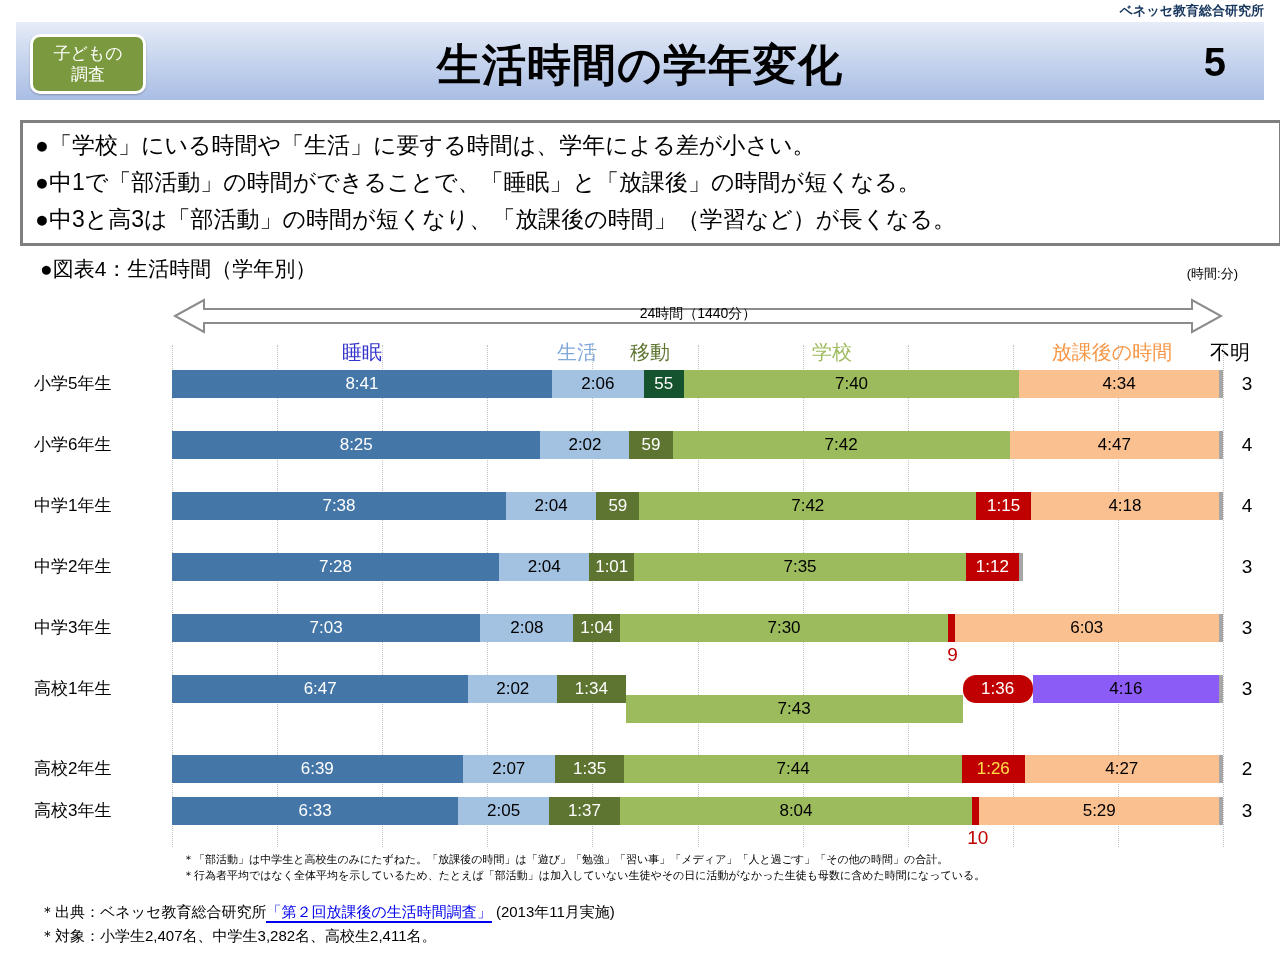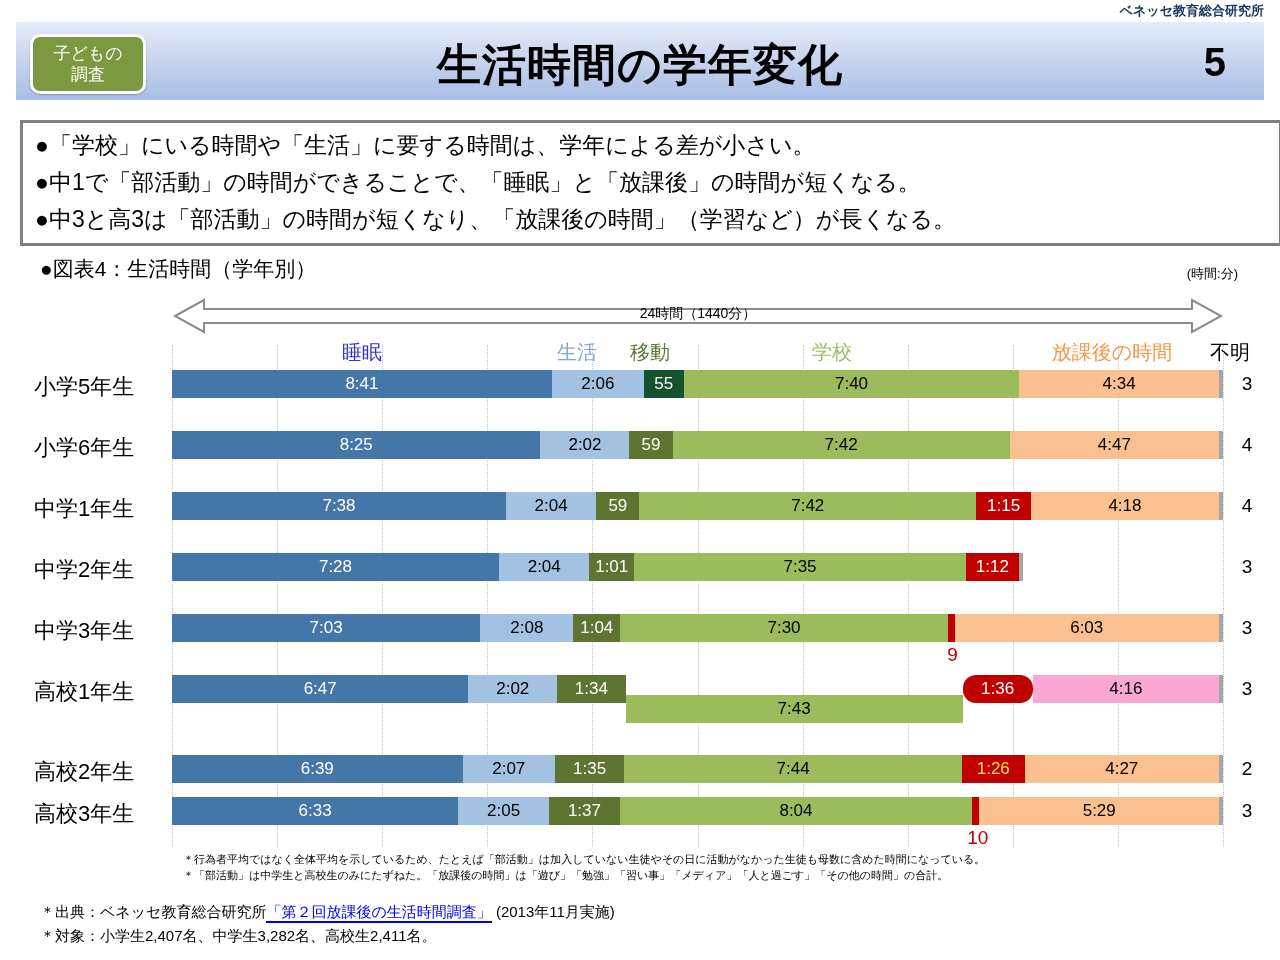--- a/index.html
+++ b/index.html
@@ -39,21 +39,21 @@
   .grid{position:absolute;top:0;bottom:0;width:0;border-left:1px dotted #C3C3C3;}
   .hl{position:absolute;top:-6px;height:26px;font-size:20px;text-align:center;}
   .hl-sleep{left:130px;width:120px;color:#3333CC;}
   .hl-life{left:345px;width:120px;color:#7FA8D8;}
   .hl-move{left:418px;width:120px;color:#5E7531;}
   .hl-school{left:600px;width:120px;color:#9CBB5C;}
   .hl-after{left:850px;width:180px;color:#F79646;}
   .hl-unknown{left:1038px;width:70px;color:#000;text-align:left;}
 
   .crow{position:absolute;left:0;width:1051px;height:28px;}
-  .rlabel{position:absolute;left:-138px;width:130px;top:2px;font-size:22px;white-space:nowrap;}
+  .rlabel{position:absolute;left:-138px;width:130px;top:2px;font-size:17px;white-space:nowrap;}
   .bar{position:absolute;left:0;top:0;width:100%;height:28px;display:flex;}
   .seg{height:28px;display:flex;align-items:center;justify-content:center;
        font-size:17px;overflow:hidden;white-space:nowrap;}
   .uval{position:absolute;left:1058px;width:34px;height:28px;font-size:19px;
         display:flex;align-items:center;justify-content:center;}
   .club-head{position:absolute;width:90px;text-align:center;font-size:19px;color:#C00000;}
   .club-below{position:absolute;width:44px;text-align:center;font-size:19px;color:#C00000;}
 
   
   .notes{position:absolute;left:183px;top:851px;font-size:11px;line-height:16px;}
@@ -175,21 +175,21 @@
         <div class="uval" style="top: 0px;">3</div>
       </div>
       <div class="crow" style="top: 330px;">
         <div class="rlabel">高校1年生</div>
         <div class="bar">
           <div class="seg" style="width: 28.2639%; background: rgb(69, 118, 168); color: rgb(255, 255, 255);">6:47</div>
           <div class="seg" style="width: 8.47222%; background: rgb(163, 193, 224); color: rgb(0, 0, 0);">2:02</div>
           <div class="seg" style="width: 6.52778%; background: rgb(94, 117, 49); color: rgb(255, 255, 255);">1:34</div>
           <div class="seg" style="width: 32.1528%; background: rgb(156, 187, 92); color: rgb(0, 0, 0); margin-top: 20px;">7:43</div>
           <div class="seg" style="width: 6.66667%; background: rgb(192, 0, 0); color: rgb(255, 255, 255); border-radius: 13px;">1:36</div>
-          <div class="seg" style="width: 17.7778%; background: #f9a8d4; color: rgb(0, 0, 0);">4:16</div>
+          <div class="seg" style="width: 17.7778%; background: #8b5cf6; color: rgb(0, 0, 0);">4:16</div>
           <div class="seg" style="width: 0.208333%; background: rgb(166, 166, 166); min-width: 4px;"></div>
         </div>
         <div class="uval" style="top: 0px;">3</div>
       </div>
       <div class="crow" style="top: 410px; border-radius: 12px;">
         <div class="rlabel">高校2年生</div>
         <div class="bar">
           <div class="seg" style="width: 27.7083%; background: rgb(69, 118, 168); color: rgb(255, 255, 255);">6:39</div>
           <div class="seg" style="width: 8.81944%; background: rgb(163, 193, 224); color: rgb(0, 0, 0);">2:07</div>
           <div class="seg" style="width: 6.59722%; background: rgb(94, 117, 49); color: rgb(255, 255, 255);">1:35</div>
@@ -210,22 +210,22 @@
           <div class="seg" style="width: 33.6111%; background: rgb(156, 187, 92); color: rgb(0, 0, 0);">8:04</div>
           <div class="seg" style="width: 0.694444%; background: rgb(192, 0, 0);"></div>
           <div class="seg" style="width: 22.8472%; background: rgb(250, 192, 144); color: rgb(0, 0, 0);">5:29</div>
           <div class="seg" style="width: 0.208333%; background: rgb(166, 166, 166); min-width: 4px;"></div>
         </div>
         <div class="uval" style="top: 0px;">3</div>
       </div>
     </div>
 
   <div class="notes">
+    <div>＊「部活動」は中学生と高校生のみにたずねた。「放課後の時間」は「遊び」「勉強」「習い事」「メディア」「人と過ごす」「その他の時間」の合計。</div>
     <div>＊行為者平均ではなく全体平均を示しているため、たとえば「部活動」は加入していない生徒やその日に活動がなかった生徒も母数に含めた時間になっている。</div>
-    <div>＊「部活動」は中学生と高校生のみにたずねた。「放課後の時間」は「遊び」「勉強」「習い事」「メディア」「人と過ごす」「その他の時間」の合計。</div>
   </div>
 
   <div class="source">
     <div>
       <span>＊出典：ベネッセ教育総合研究所</span><span class="srclink">「第２回放課後の生活時間調査」</span>
       <span>(2013年11月実施)</span>
     </div>
     <div>＊対象：小学生2,407名、中学生3,282名、高校生2,411名。</div>
   </div>
 

